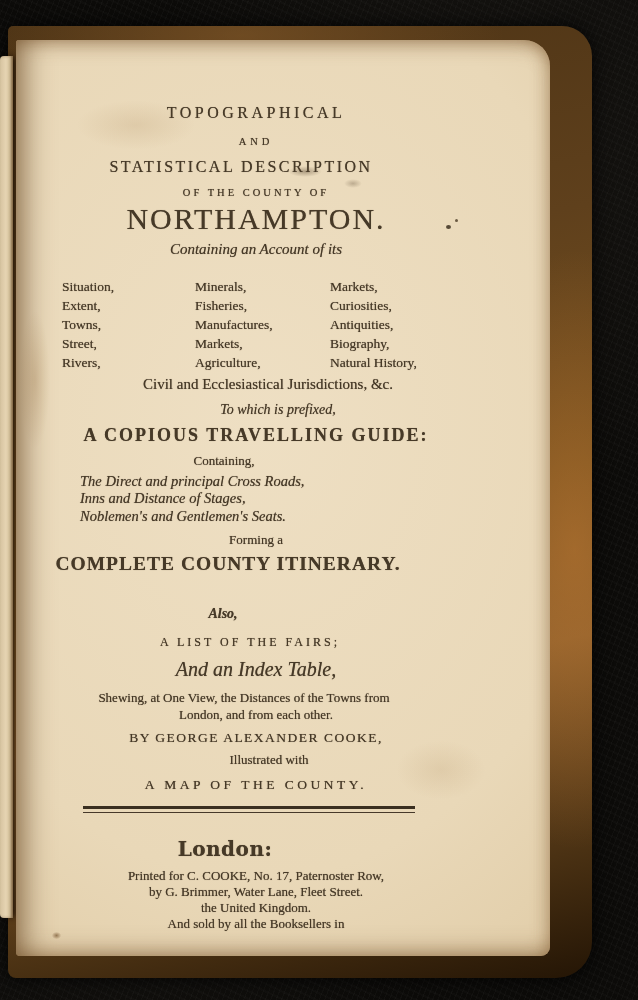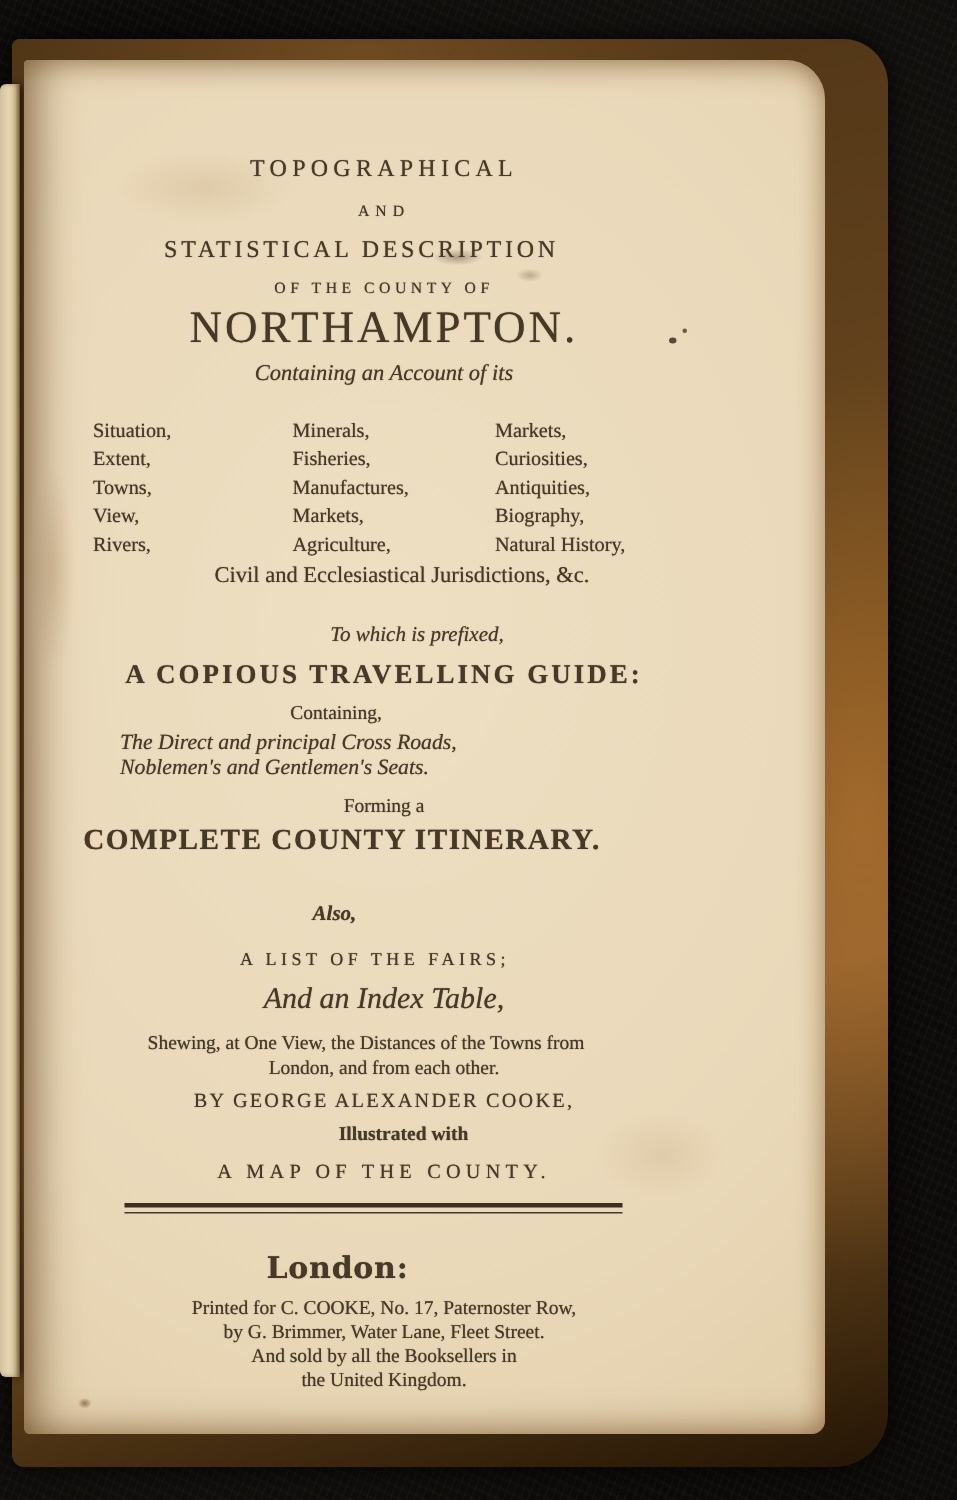--- a/index.html
+++ b/index.html
@@ -51,34 +51,34 @@
   .t1{font-size:16px;letter-spacing:3.5px;}
   .t2{font-size:10.5px;letter-spacing:4px;margin-top:12px;}
   .t3{font-size:16px;letter-spacing:2.5px;margin-top:9px;padding-right:30px;}
   .t4{font-size:10.5px;letter-spacing:3px;margin-top:9px;}
   .county{font-size:30px;letter-spacing:2px;margin-top:1px;}
   .containing{font-style:italic;font-size:15px;margin-top:2px;}
   .cols{display:flex;padding-left:26px;margin-top:18px;font-size:13.5px;}
   .cols .cell{line-height:19px;}
   .col1{width:133px;}.col2{width:135px;}.col3{flex:1;}
   .civil{font-size:15px;margin-top:3px;padding-left:24px;}
-  .prefixed{font-style:italic;font-size:14px;margin-top:22px;padding-left:44px;}
+  .prefixed{font-style:italic;font-size:14px;margin-top:8px;padding-left:44px;}
   .guide{font-size:18px;letter-spacing:2px;margin-top:5px;font-weight:bold;}
   .exhibiting{font-size:13px;margin-top:7px;padding-right:64px;}
   .guide-items{padding-left:44px;font-style:italic;font-size:14.5px;line-height:17.5px;margin-top:3px;}
   .forming{font-size:13px;margin-top:7px;}
   .itinerary{font-size:19.5px;letter-spacing:1px;margin-top:4px;padding-right:56px;font-weight:bold;}
   .also{font-style:italic;font-weight:bold;font-size:14px;margin-top:28px;padding-right:66px;}
   .fairs{font-size:12px;letter-spacing:3px;margin-top:13px;padding-right:12px;}
   .index{font-style:italic;font-size:20px;margin-top:7px;}
   .shew1{font-size:13px;margin-top:8px;padding-right:24px;}
   .shew2{font-size:13px;margin-top:1px;}
   .by{font-size:13.5px;letter-spacing:1.5px;margin-top:6px;}
   .editor{font-style:italic;font-size:14.5px;margin-top:5px;word-spacing:3px;}
-  .illustrated{font-size:13px;margin-top:5px;padding-left:26px;font-weight:bold;}
+  .illustrated{font-size:13px;margin-top:5px;padding-left:26px;}
   .map{font-size:13.5px;letter-spacing:3.5px;margin-top:9px;}
   .rule{margin:12px 0 0 47px;width:332px;height:3px;
         border-top:3px solid #3a2f20;border-bottom:1.5px solid #47392a;}
   .city{font-weight:bold;font-size:20px;margin-top:24px;padding-right:62px;
         font-family:"DejaVu Serif", serif;letter-spacing:.5px;}
   .imp{font-size:13px;line-height:16px;}
   .imp1{margin-top:6px;}
   
   .stain{position:absolute;pointer-events:none;}
   .dot1{left:430px;top:185px;width:5px;height:4px;border-radius:50%;background:#3c2f1e;opacity:.85;}
@@ -111,21 +111,21 @@
       <div class="l t3">STATISTICAL DESCRIPTION</div>
       <div class="l t4">OF THE COUNTY OF</div>
       <div class="l county">NORTHAMPTON.</div>
       <div class="l containing">Containing an Account of its</div>
 
       <div class="cols">
         <div class="col1">
           <div class="cell">Situation,</div>
           <div class="cell">Extent,</div>
           <div class="cell">Towns,</div>
-          <div class="cell">View,</div>
+          <div class="cell">Street,</div>
           <div class="cell">Rivers,</div>
         </div>
         <div class="col2">
           <div class="cell">Minerals,</div>
           <div class="cell">Fisheries,</div>
           <div class="cell">Manufactures,</div>
           <div class="cell">Markets,</div>
           <div class="cell">Agriculture,</div>
         </div>
         <div class="col3">
@@ -137,42 +137,43 @@
         </div>
       </div>
 
       <div class="l civil">Civil and Ecclesiastical Jurisdictions, &amp;c.</div>
       <div class="l prefixed">To which is prefixed,</div>
       <div class="l guide">A COPIOUS TRAVELLING GUIDE:</div>
       <div class="l exhibiting">Containing,</div>
 
       <div class="guide-items">
         <div>The Direct and principal Cross Roads,</div>
+        <div>Inns and Distance of Stages,</div>
         <div>Noblemen's and Gentlemen's Seats.</div>
       </div>
 
       <div class="l forming">Forming a</div>
       <div class="l itinerary">COMPLETE COUNTY ITINERARY.</div>
       <div class="l also">Also,</div>
       <div class="l fairs">A LIST OF THE FAIRS;</div>
       <div class="l index">And an Index Table,</div>
       <div class="l shew1">Shewing, at One View, the Distances of the Towns from</div>
       <div class="l shew2">London, and from each other.</div>
 
       <div class="l by">BY GEORGE ALEXANDER COOKE,</div>
       <div class="l illustrated">Illustrated with</div>
       <div class="l map">A MAP OF THE COUNTY.</div>
 
       <div class="rule"></div>
 
       <div class="l city">London:</div>
       <div class="l imp imp1">Printed for C. COOKE, No. 17, Paternoster Row,</div>
       <div class="l imp">by G. Brimmer, Water Lane, Fleet Street.</div>
+      <div class="l imp">the United Kingdom.</div>
       <div class="l imp">And sold by all the Booksellers in</div>
-      <div class="l imp">the United Kingdom.</div>
     </div>
 
     <div class="stain dot1"></div>
     <div class="stain dot2"></div>
     <div class="stain smudge1"></div>
     <div class="stain smudge2"></div>
     <div class="stain spot-bl"></div>
     <div class="stain fox1"></div>
     <div class="stain fox2"></div>
     <div class="stain fox3"></div>

